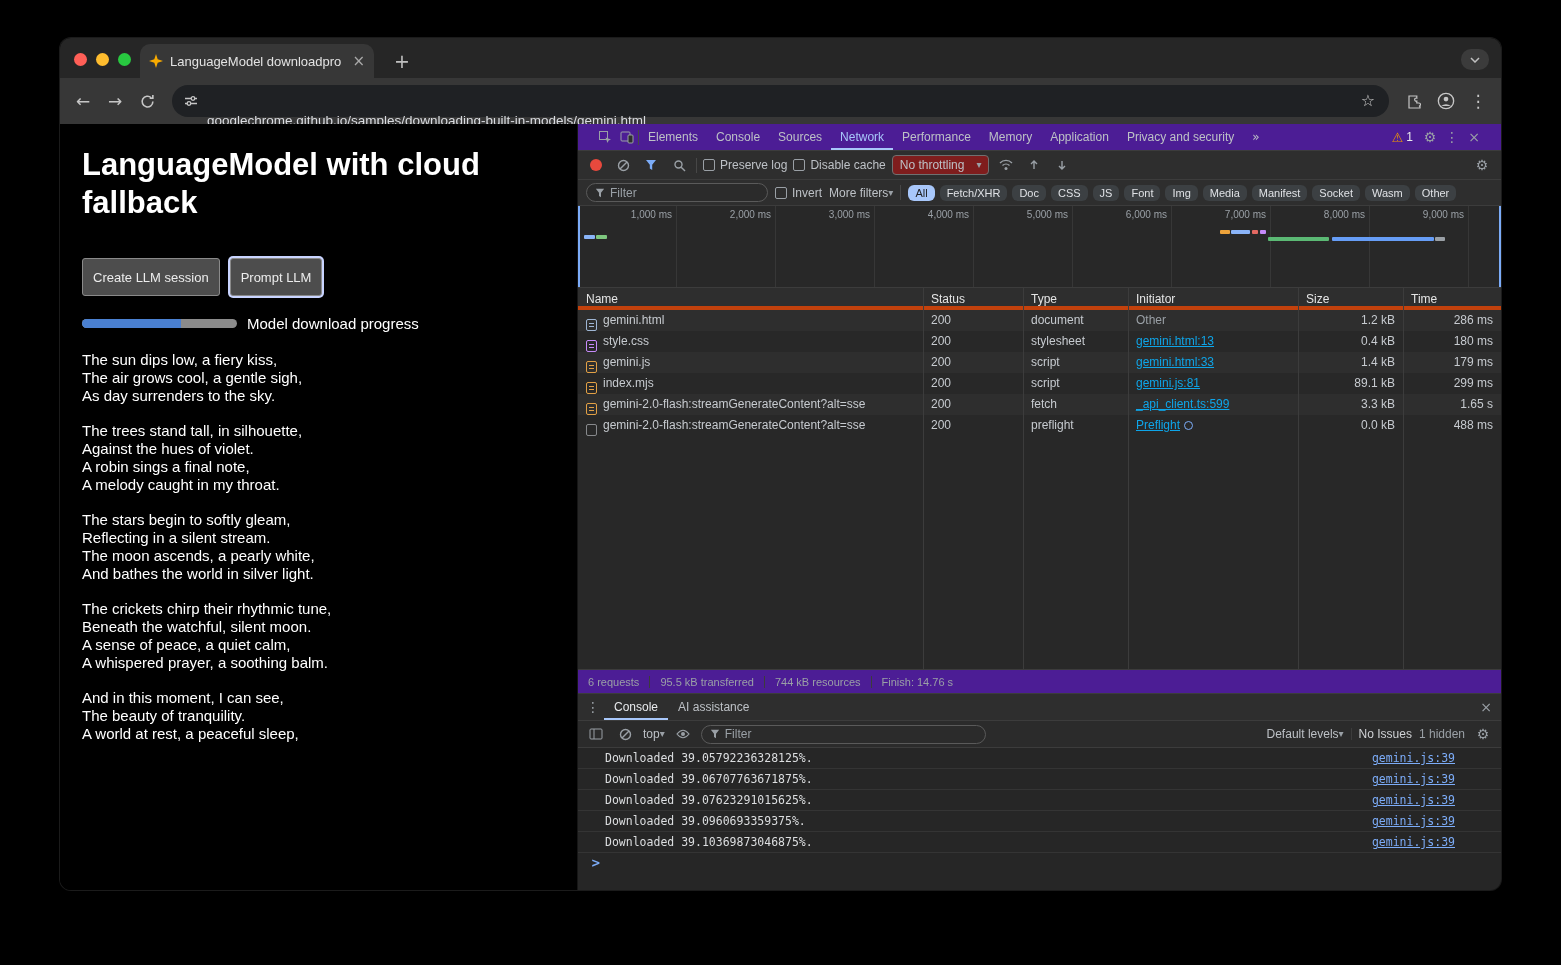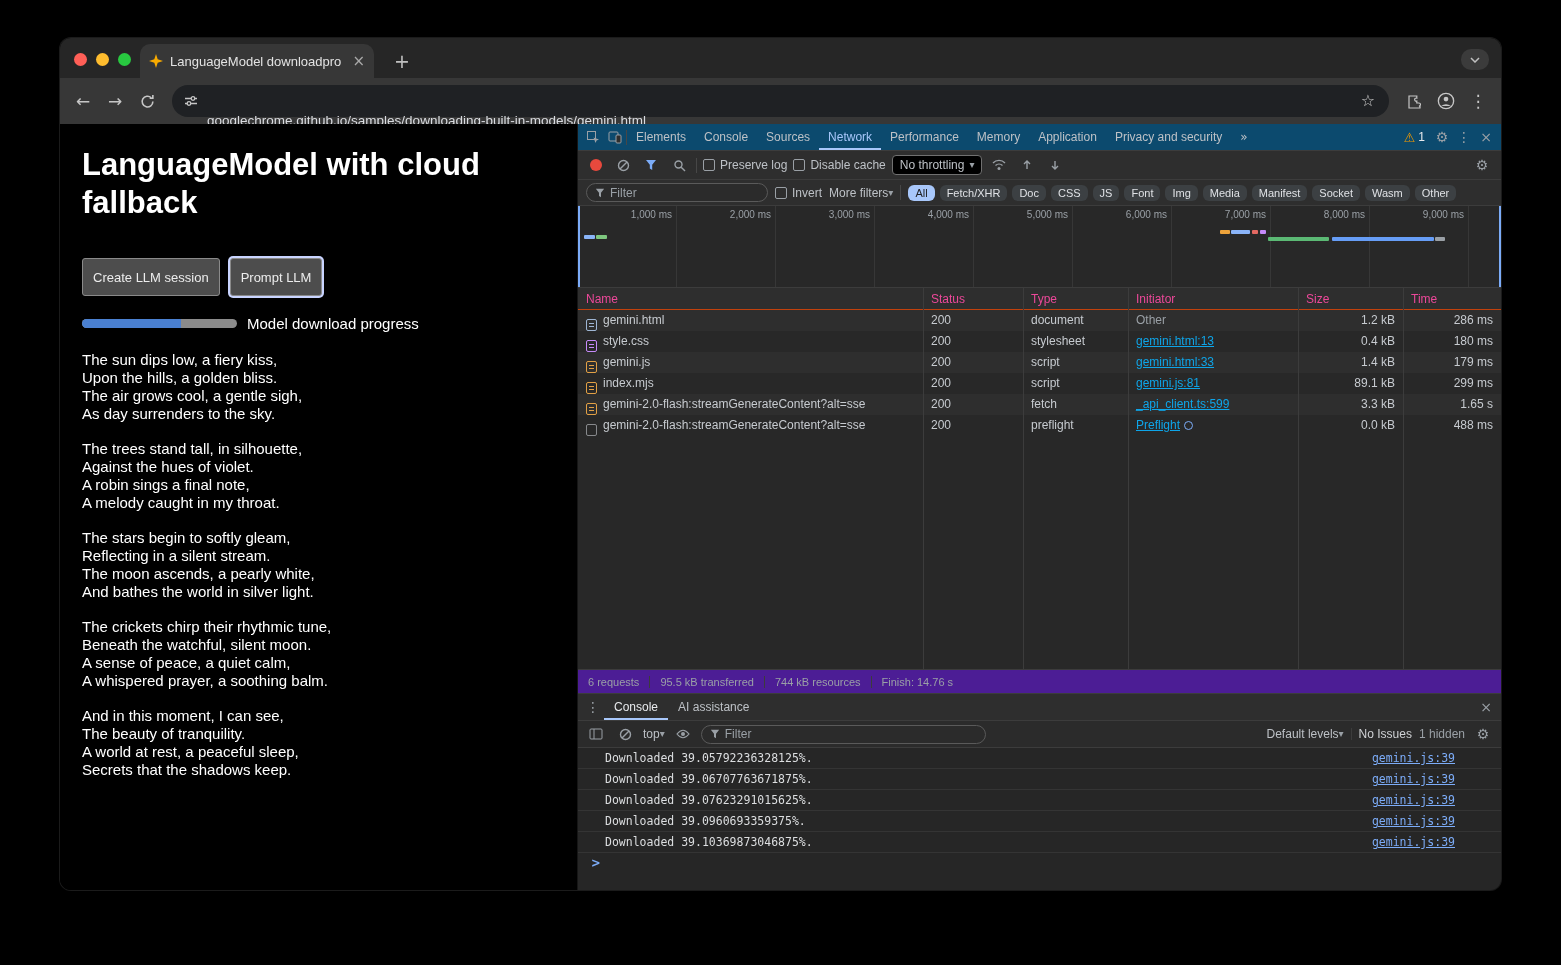--- a/index.html
+++ b/index.html
@@ -52,35 +52,35 @@
   .stanza .line { display:block; }
 
   
   .devtools { flex:1; background:#282828; color:#cfd1d4; font-size:12px; display:flex;
     flex-direction:column; min-width:0; border-left:1px solid #161616; }
   .vsep { width:1px; height:15px; background:#474747; flex:none; }
   .vsep2 { width:1px; height:12px; background:#3c3c3c; flex:none; }
   .spacer { flex:1; }
   .dt-icon { width:22px; height:20px; display:flex; align-items:center; justify-content:center;
     color:#9aa0a6; flex:none; font-size:14px; }
-  .dt-tabbar { height:27px; background:#0c4a6e; border-bottom:1px solid #3c3c3c;
-    display:flex; align-items:center; padding:0 4px; flex:none; }
+  .dt-tabbar { height:27px; background:#4c1d95; border-bottom:1px solid #3c3c3c;
+    display:flex; align-items:center; padding:0 16px; flex:none; }
   .dt-tab { padding:0 9px; height:100%; display:flex; align-items:center; color:#bdc1c6; white-space:nowrap; }
   .dt-tab.active { color:#a8c7fa; box-shadow:inset 0 -2px 0 #a8c7fa; }
   .warn { display:flex; align-items:center; gap:3px; padding:0 6px; color:#e8eaed; }
   .warn-tri { color:#f29900; font-size:13px; }
 
   .dt-nettoolbar { height:29px; background:#2e2e2e; border-bottom:1px solid #3c3c3c;
     display:flex; align-items:center; gap:6px; padding:0 8px; flex:none; }
   .rec { width:12px; height:12px; border-radius:50%; background:#e8493d; margin:0 4px; flex:none; }
   .filter-blue { color:#7cacf8; }
   .cb-label { display:flex; align-items:center; gap:5px; color:#bdc1c6; white-space:nowrap; }
   .cb { width:12px; height:12px; border:1.5px solid #9aa0a6; border-radius:2px; flex:none; }
-  .select { display:flex; align-items:center; gap:5px; border:1px solid #707070; border-radius:4px;
-    padding:2px 7px; color:#bdc1c6; background:#000000; white-space:nowrap; }
+  .select { display:flex; align-items:center; gap:12px; border:1px solid #707070; border-radius:4px;
+    padding:2px 7px; color:#bdc1c6; background:#7f1d1d; white-space:nowrap; }
   .caret { font-size:10px; color:#9aa0a6; }
 
   .dt-filterrow { height:26px; background:#2e2e2e; border-bottom:1px solid #3c3c3c;
     display:flex; align-items:center; gap:7px; padding:0 8px; flex:none; }
   .filter-input { width:182px; height:19px; border:1px solid #5a5a5a; border-radius:10px;
     background:#2b2b2b; display:flex; align-items:center; gap:5px; padding:0 8px; color:#9aa0a6; flex:none; }
   .dd { display:flex; align-items:center; color:#bdc1c6; white-space:nowrap; }
   .chips { display:flex; gap:5px; align-items:center; }
   .chip { background:#3c4043; color:#dfe1e5; border-radius:6px; padding:2px 7px; font-size:11px; white-space:nowrap; }
   .chip.active { background:#a8c7fa; color:#202124; }
@@ -90,21 +90,21 @@
   .ov-cell { width:99px; flex:none; border-right:1px solid #373737; font-size:10px; color:#9aa0a6;
     text-align:right; padding:3px 4px 0 0; }
   .ov-bars { position:absolute; inset:0; }
   .ov-seg { position:absolute; height:4px; border-radius:1px; }
   .ov-handle { position:absolute; top:0; bottom:0; width:2px; background:#7cacf8; }
   .ov-handle.left{left:0}.ov-handle.right{right:0}
 
   .dt-table { height:381px; position:relative; flex:none; overflow:hidden; }
   .col-lines span { position:absolute; top:0; bottom:0; width:1px; background:#3c3c3c; }
   .net-header, .net-row { display:grid; grid-template-columns:345px 100px 105px 170px 105px 1fr; }
-  .net-header { height:22px; line-height:22px; background:#2e2e2e; border-bottom:1px solid #c2410c; color:#ec4899; }
+  .net-header { height:22px; line-height:22px; background:#2e2e2e; border-bottom:4px solid #c2410c; color:#e5e5e5; }
   .net-header > div, .net-row > div { padding-left:8px; white-space:nowrap; overflow:hidden; }
   .net-row { height:21px; line-height:21px; color:#c7cbd0; }
   .net-row.odd { background:#2e2e2e; }
   .cell-name { display:flex; align-items:flex-end; gap:6px; }
   .num { text-align:right; padding-right:8px; }
   .file-icon { width:11px; height:12px; border-radius:2px; border:1px solid; flex:none; position:relative; border-color:currentColor; }
   .file-icon::before { content:""; position:absolute; left:2px; right:2px; top:3px; height:1px;
     background:currentColor; box-shadow:0 3px 0 currentColor; }
   .fi-doc{color:#9fb6d4}.fi-css{color:#c58af9}.fi-js{color:#e2a045}.fi-fetch{color:#e2a045}
   .fi-pre{color:#87898c}.fi-pre::before{display:none}
@@ -210,21 +210,20 @@
       </div>
       <div class="progress-row">
         <div class="progress-track">
           <div class="progress-fill" style="width: 64%;"></div>
         </div>
         <span class="progress-label">Model download progress</span>
       </div>
       <div>
         <p class="stanza">
           <span class="line">The sun dips low, a fiery kiss,</span>
-          <span class="line">Upon the hills, a golden bliss.</span>
           <span class="line">The air grows cool, a gentle sigh,</span>
           <span class="line">As day surrenders to the sky.</span>
         </p>
         <p class="stanza">
           <span class="line">The trees stand tall, in silhouette,</span>
           <span class="line">Against the hues of violet.</span>
           <span class="line">A robin sings a final note,</span>
           <span class="line">A melody caught in my throat.</span>
         </p>
         <p class="stanza">
@@ -236,21 +235,20 @@
         <p class="stanza">
           <span class="line">The crickets chirp their rhythmic tune,</span>
           <span class="line">Beneath the watchful, silent moon.</span>
           <span class="line">A sense of peace, a quiet calm,</span>
           <span class="line">A whispered prayer, a soothing balm.</span>
         </p>
         <p class="stanza">
           <span class="line">And in this moment, I can see,</span>
           <span class="line">The beauty of tranquility.</span>
           <span class="line">A world at rest, a peaceful sleep,</span>
-          <span class="line">Secrets that the shadows keep.</span>
         </p>
       </div>
     </div>
 
     <div class="devtools">
 
       <div class="dt-tabbar">
         <span class="dt-icon">
           <svg width="14" height="14" viewBox="0 0 14 14">
               <rect x="1.5" y="1.5" width="8" height="8" fill="none" stroke="currentColor"></rect>

